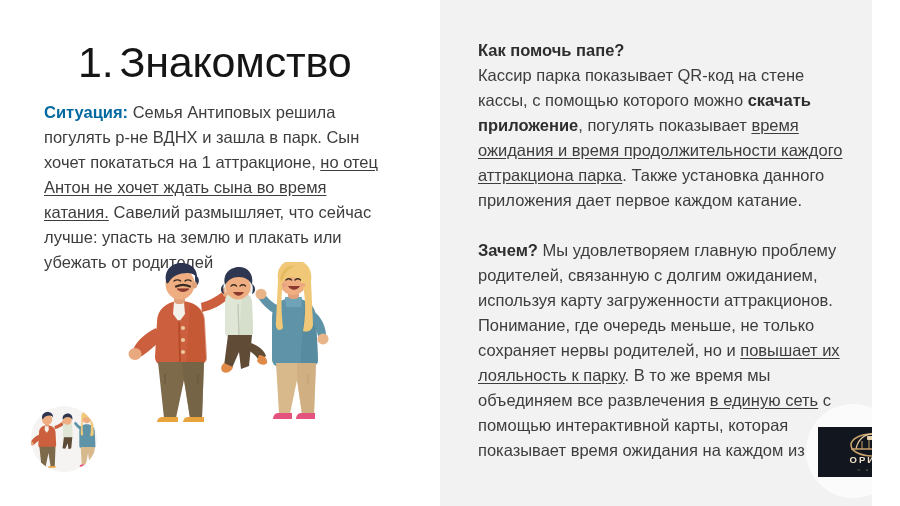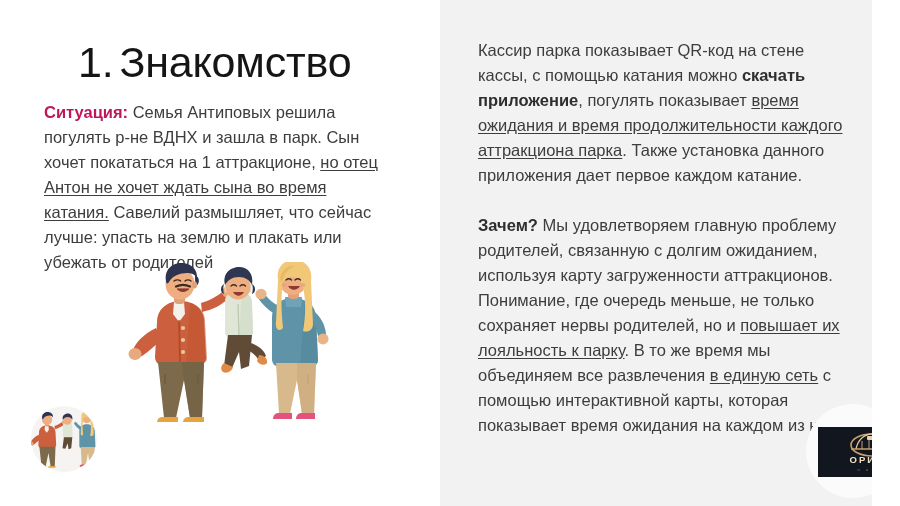--- a/index.html
+++ b/index.html
@@ -49,21 +49,21 @@
 
   .left-body {
     position: absolute;
     left: 44px;
     top: 100px;
     width: 350px;
     font-size: 16.5px;
     line-height: 25px;
     color: #3d3d3d;
   }
-  .left-body b { color: #be185d; font-weight: 700; margin-top: 20px; }
+  .left-body b { color: #0369a1; font-weight: 700; margin-top: 20px; }
   .u { text-decoration: underline; text-underline-offset: 2px; }
 
   
   .right-body {
     position: absolute;
     left: 478px;
     top: 38px;
     width: 370px;
     font-size: 16.5px;
     line-height: 25px;
@@ -271,21 +271,22 @@
           <path d="M166 151 C163 151 161 154 161 157 L180 157 L180 151 Z" fill="#e3537e"></path>
           <path d="M189 151 C186 151 184 154 184 157 L203 157 L203 151 Z" fill="#e3537e"></path>
         </g>
       </svg>
     </div>
   </div>
 
   <div class="panel-right"></div>
 
   <div class="right-body">
-    <p><span> Кассир парка показывает QR-код на стене кассы, с помощью катания можно </span><b>скачать приложение</b><span>, погулять показывает </span><span class="u">время ожидания и время продолжительности каждого аттракциона парка</span><span>. Также установка данного приложения дает первое каждом катание.</span></p>
+    <p class="right-head">Как помочь папе?</p>
+    <p><span> Кассир парка показывает QR-код на стене кассы, с помощью которого можно </span><b>скачать приложение</b><span>, погулять показывает </span><span class="u">время ожидания и время продолжительности каждого аттракциона парка</span><span>. Также установка данного приложения дает первое каждом катание.</span></p>
     <div class="gap"></div>
     <p><b>Зачем?</b><span> Мы удовлетворяем главную проблему родителей, связанную с долгим ожиданием, используя карту загруженности аттракционов. Понимание, где очередь меньше, не только сохраняет нервы родителей, но и </span><span class="u">повышает их лояльность к парку</span><span>. В то же время мы объединяем все развлечения </span><span class="u">в единую сеть</span><span> с помощью интерактивной карты, которая показывает время ожидания на каждом из них.</span></p>
   </div>
 
   <div class="logo-halo"></div>
   <div class="logo-box">
     <svg viewBox="0 0 68 50" xmlns="http://www.w3.org/2000/svg">
       <rect width="68" height="50" fill="#11161f"></rect>
 
       <ellipse cx="34" cy="18" rx="21" ry="11" fill="none" stroke="#c8a06a" stroke-width="1.6"></ellipse>

